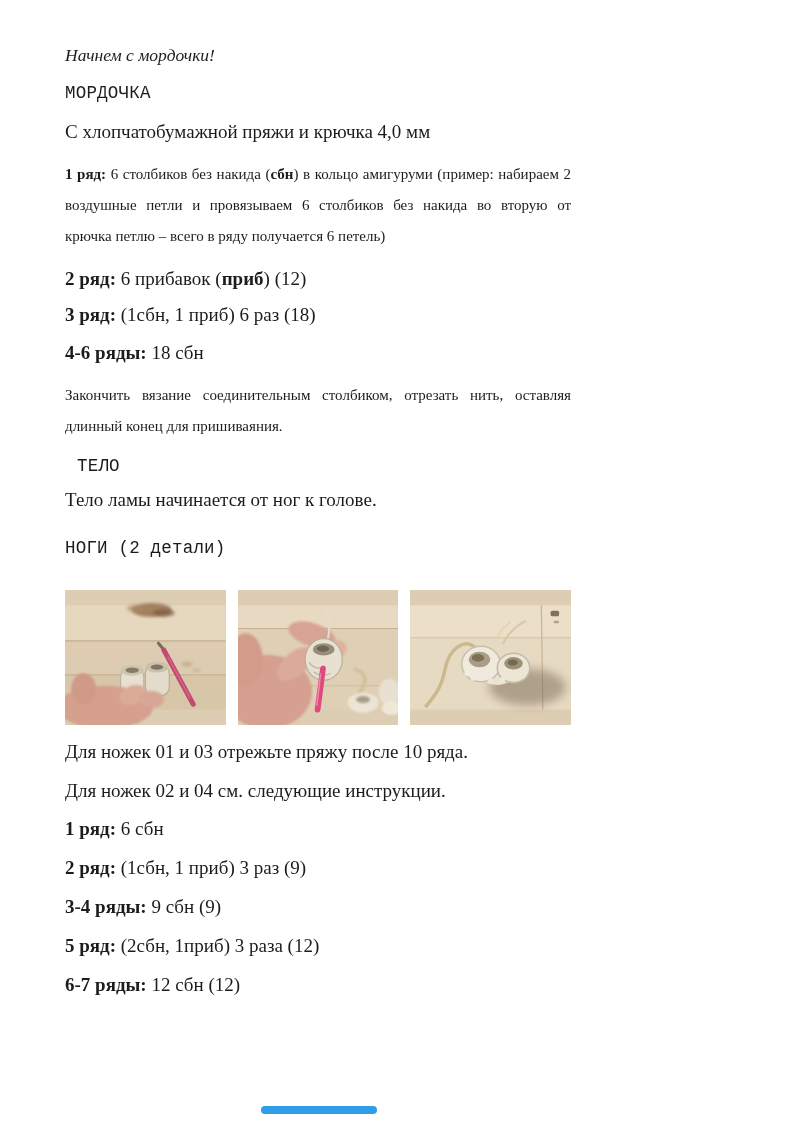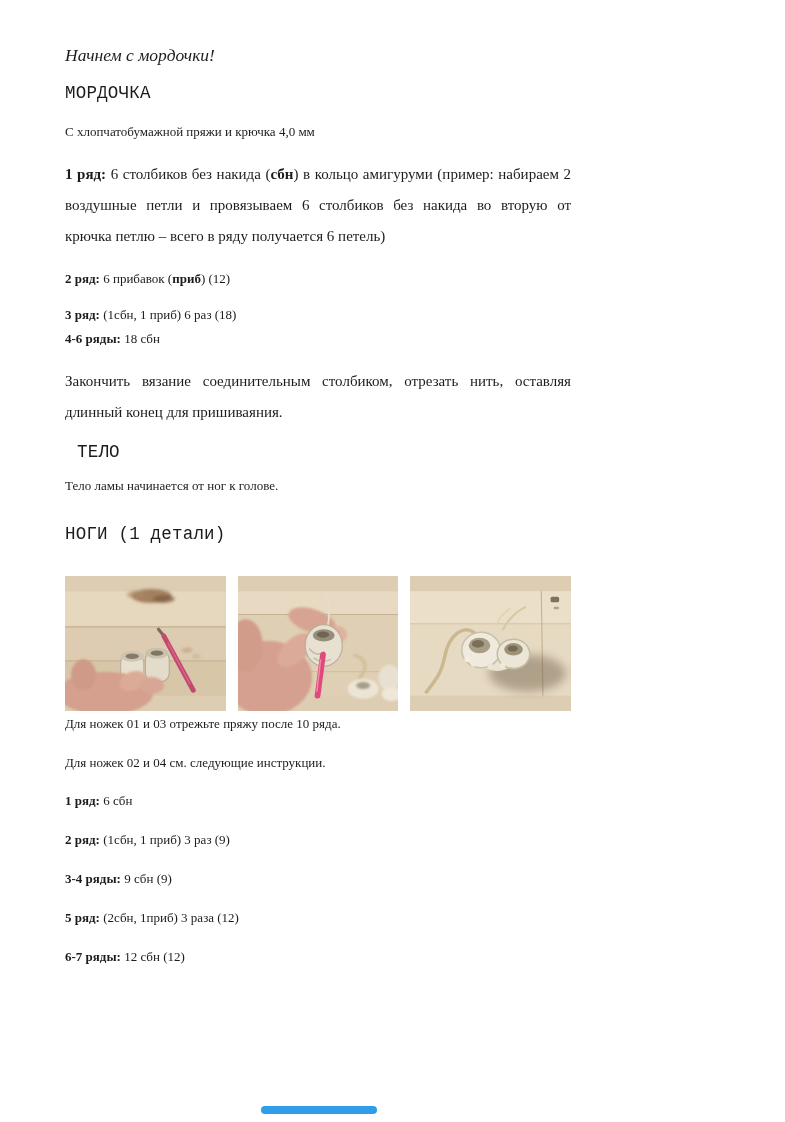--- a/index.html
+++ b/index.html
@@ -2,29 +2,29 @@
 <html><head>
 <meta charset="utf-8">
 <style>
   html,body { margin:0; padding:0; background:#ffffff; }
   .page {
     position:relative; width:638px; height:1122px; background:#ffffff;
     font-family:"Liberation Serif", serif; color:#1c1c1c; overflow:hidden;
   }
   .doc { position:absolute; inset:0; padding:44px 67px 0 65px; box-sizing:border-box; }
   p { margin:0; }
-  .line  { font-size:13px; line-height:22px; }
+  .line  { font-size:19px; line-height:22px; }
   .intro { font-size:17.5px; line-height:22px; font-style:italic; }
   .h     { font-size:17.5px; line-height:22px; letter-spacing:.2px;font-family:Liberation Mono, monospace; }
   .jline { font-size:15px; line-height:31px; }
   .just  { text-align:justify; text-align-last:justify; }
   b { font-weight:bold; }
   .m2 {margin-top:16px;} .m7 {margin-top:12px;} .m13{margin-top:13px;margin-left:12px;}
   .m14{margin-top:14px;} .m16{margin-top:16px;} .m17{margin-top:17px;}
-  .m20{margin-top:2px;} .m26{margin-top:26px;}
+  .m20{margin-top:16px;} .m26{margin-top:26px;}
   .photos { display:flex; gap:12px; margin-top:31px; }
   .photo  { width:208px; height:135px; display:block; background:#ddcdb3; }
   .bottombar {
     position:absolute; left:50%; transform:translateX(-50%); bottom:8px;
     width:116px; height:8px; border-radius:4px; background:#2f9de8;
   }
 </style>
 </head>
 <body>
 
@@ -50,21 +50,21 @@
     <p class="line m20"><b>4-6 ряды:</b><span> 18 сбн</span></p>
 
     <div class="m16">
       <div class="jline just">Закончить вязание соединительным столбиком, отрезать нить, оставляя</div>
       <div class="jline">длинный конец для пришиваяния.</div>
     </div>
 
     <p class="h m13">ТЕЛО</p>
     <p class="line m7">Тело ламы начинается от ног к голове.</p>
 
-    <p class="h m26">НОГИ (1 детали)</p>
+    <p class="h m26">НОГИ (2 детали)</p>
 
     <div class="photos">
 
       <svg class="photo" viewBox="0 0 208 135" role="img" aria-label="Два вязаных столбика-цилиндра и розовый крючок на деревянном столе">
         <rect x="0" y="0" width="208" height="135" fill="#ddccb1"></rect>
         <rect x="0" y="0" width="208" height="46" fill="#e6d7bf"></rect>
         <rect x="0" y="90" width="208" height="45" fill="#d8c6a8"></rect>
         <line x1="0" y1="46" x2="208" y2="46" stroke="#c3ae8e" stroke-width="1.5"></line>
         <line x1="0" y1="90" x2="208" y2="90" stroke="#c7b294" stroke-width="1.5"></line>
         <g style="filter:blur(2px)">

